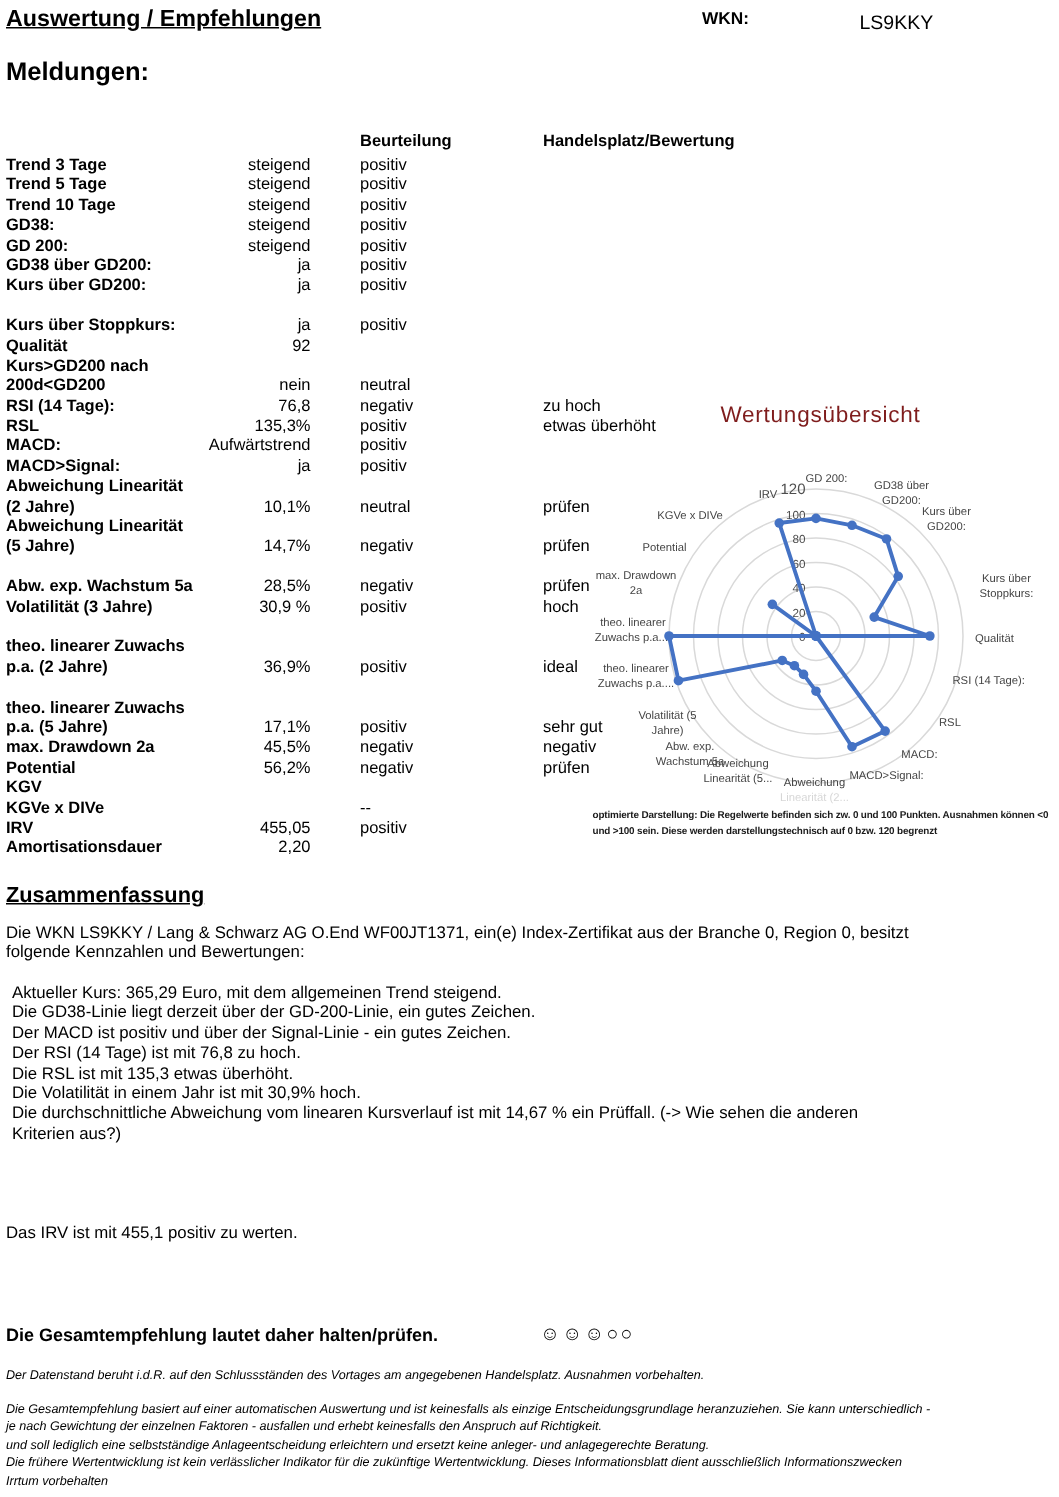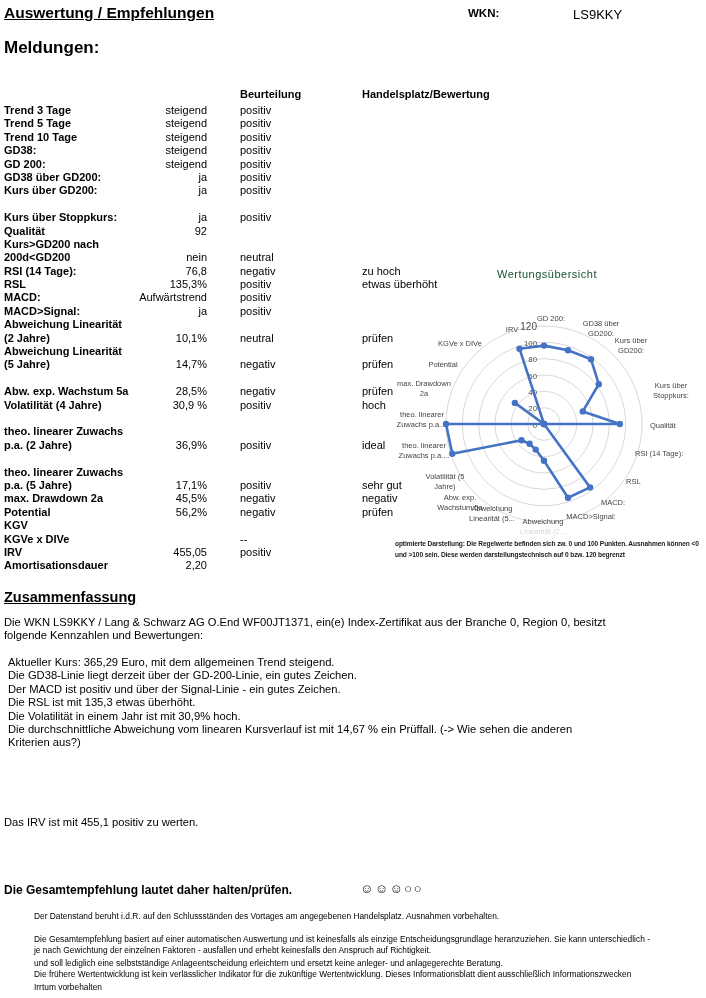--- a/index.html
+++ b/index.html
@@ -23,32 +23,32 @@
   .trow span{position:absolute;white-space:nowrap;top:0;}
   .c-label{left:0;font-weight:bold;}
   .c-value{left:100px;width:103px;text-align:right;}
   .c-rating{left:236px;}
   .c-note{left:358px;}
   .col-beurteilung{left:236px;}
   .col-bemerkungen{left:358px;}
   
   .chart{left:388px;top:262px;width:318px;height:306px;}
   .chart-title{position:absolute;left:0;top:6px;width:100%;text-align:center;
-    color:#14532d;font-size:11px;letter-spacing:0.5px;}
+    color:#7f1d1d;font-size:15px;letter-spacing:0.5px;}
   .chart-note{position:absolute;left:7px;top:277px;width:308px;
     font-size:6.6px;font-weight:bold;line-height:1.6;color:#1a1a1a;letter-spacing:-0.1px;}
   
   .sum-heading{left:4px;top:589px;font-size:14.5px;font-weight:bold;text-decoration:underline;}
   .sum-intro{left:4px;top:616px;line-height:13.4px;font-size:11.2px;}
   .sum-lines{left:8px;top:656px;line-height:13.4px;font-size:11.2px;}
   .sum-irv{left:4px;top:816px;font-size:11.2px;}
   .rec-line{left:4px;top:883px;font-size:12px;font-weight:bold;}
   .rec-rating{left:360px;top:881px;font-size:13px;letter-spacing:1.5px;}
   
-  .disc{font-size:8.4px;line-height:11.2px;white-space:nowrap;margin-left:30px;}
+  .disc{font-style:italic;font-size:8.4px;line-height:11.2px;white-space:nowrap;}
   .d1{left:4px;top:911px;}
   .d2{left:4px;top:934px;}
   .d3{left:4px;top:958px;}
   .d4{left:4px;top:982px;}
 </style>
 </head>
 <body>
 
 <div class="abs doc-title">Auswertung / Empfehlungen</div>
 <div class="abs wkn-label">WKN:</div>
@@ -155,21 +155,21 @@
         <span class="c-note">prüfen</span>
       </div>
       <div class="trow"></div>
       <div class="trow">
         <span class="c-label">Abw. exp. Wachstum 5a</span>
         <span class="c-value">28,5%</span>
         <span class="c-rating">negativ</span>
         <span class="c-note">prüfen</span>
       </div>
       <div class="trow">
-        <span class="c-label">Volatilität (4 Jahre)</span>
+        <span class="c-label">Volatilität (3 Jahre)</span>
         <span class="c-value">30,9 %</span>
         <span class="c-rating">positiv</span>
         <span class="c-note">hoch</span>
       </div>
       <div class="trow"></div>
       <div class="trow">
         <span class="c-label">theo. linearer Zuwachs</span>
       </div>
       <div class="trow">
         <span class="c-label">p.a. (2 Jahre)</span>
@@ -293,20 +293,21 @@
 
 <div class="abs sum-heading">Zusammenfassung</div>
 <div class="abs sum-intro" id="sum-intro">
     <div>Die WKN LS9KKY / Lang &amp; Schwarz AG O.End WF00JT1371, ein(e) Index-Zertifikat aus der Branche 0, Region 0, besitzt</div>
     <div>folgende Kennzahlen und Bewertungen:</div>
   </div>
 <div class="abs sum-lines" id="sum-lines">
     <div>Aktueller Kurs: 365,29 Euro, mit dem allgemeinen Trend steigend.</div>
     <div>Die GD38-Linie liegt derzeit über der GD-200-Linie, ein gutes Zeichen.</div>
     <div>Der MACD ist positiv und über der Signal-Linie - ein gutes Zeichen.</div>
+    <div>Der RSI (14 Tage) ist mit 76,8 zu hoch.</div>
     <div>Die RSL ist mit 135,3 etwas überhöht.</div>
     <div>Die Volatilität in einem Jahr ist mit 30,9% hoch.</div>
     <div>Die durchschnittliche Abweichung vom linearen Kursverlauf ist mit 14,67 % ein Prüffall. (-&gt; Wie sehen die anderen</div>
     <div>Kriterien aus?)</div>
   </div>
 <div class="abs sum-irv">Das IRV ist mit 455,1 positiv zu werten.</div>
 <div class="abs rec-line">Die Gesamtempfehlung lautet daher halten/prüfen.</div>
 <div class="abs rec-rating">☺☺☺○○</div>
 
 <div class="abs disc d1">Der Datenstand beruht i.d.R. auf den Schlussständen des Vortages am angegebenen Handelsplatz. Ausnahmen vorbehalten.</div>

